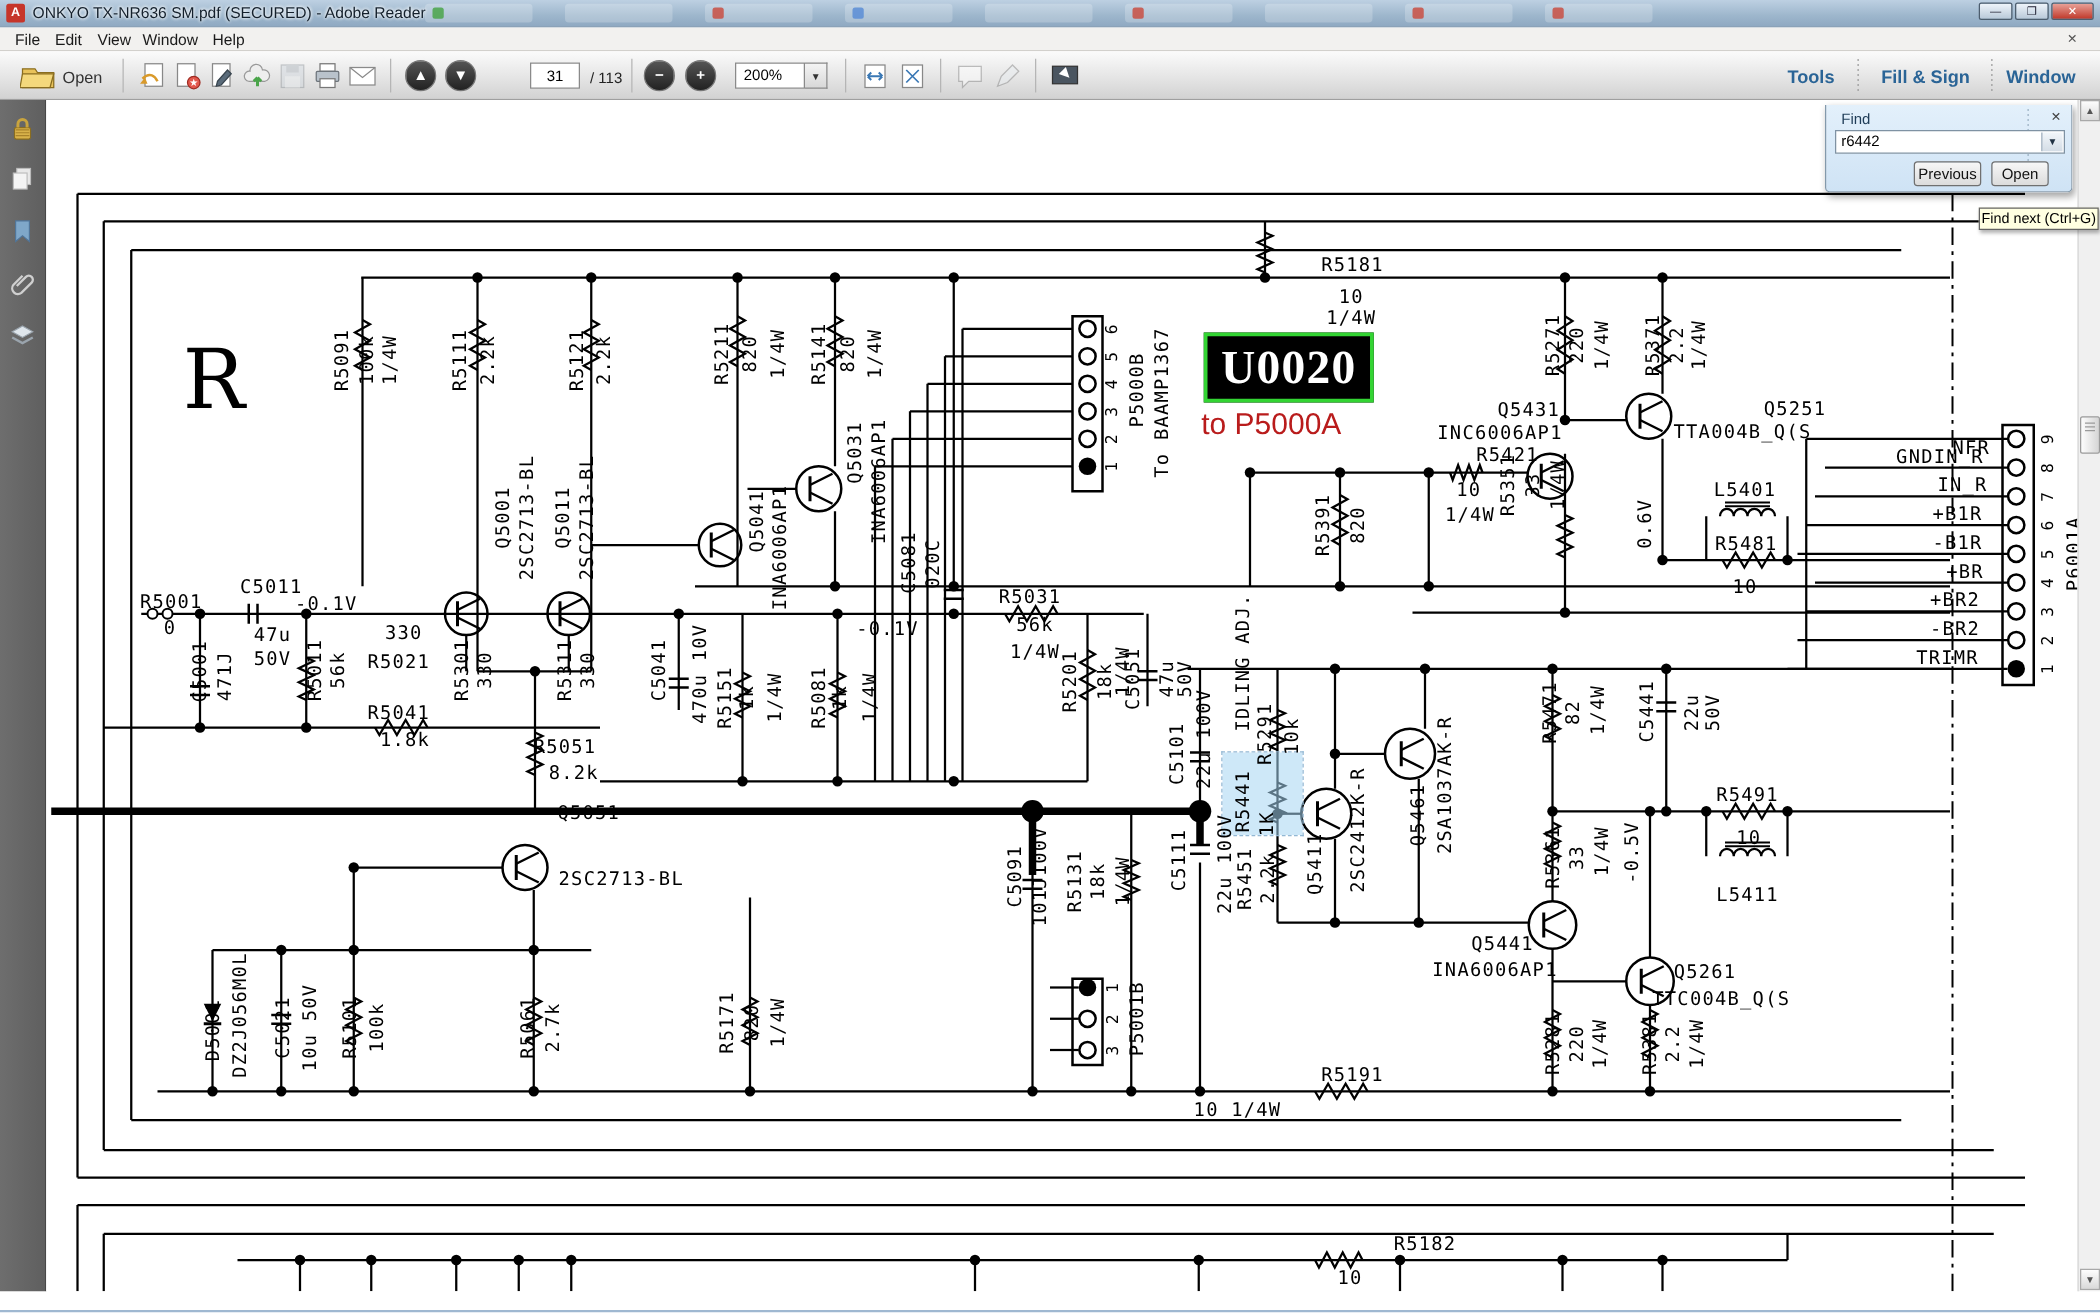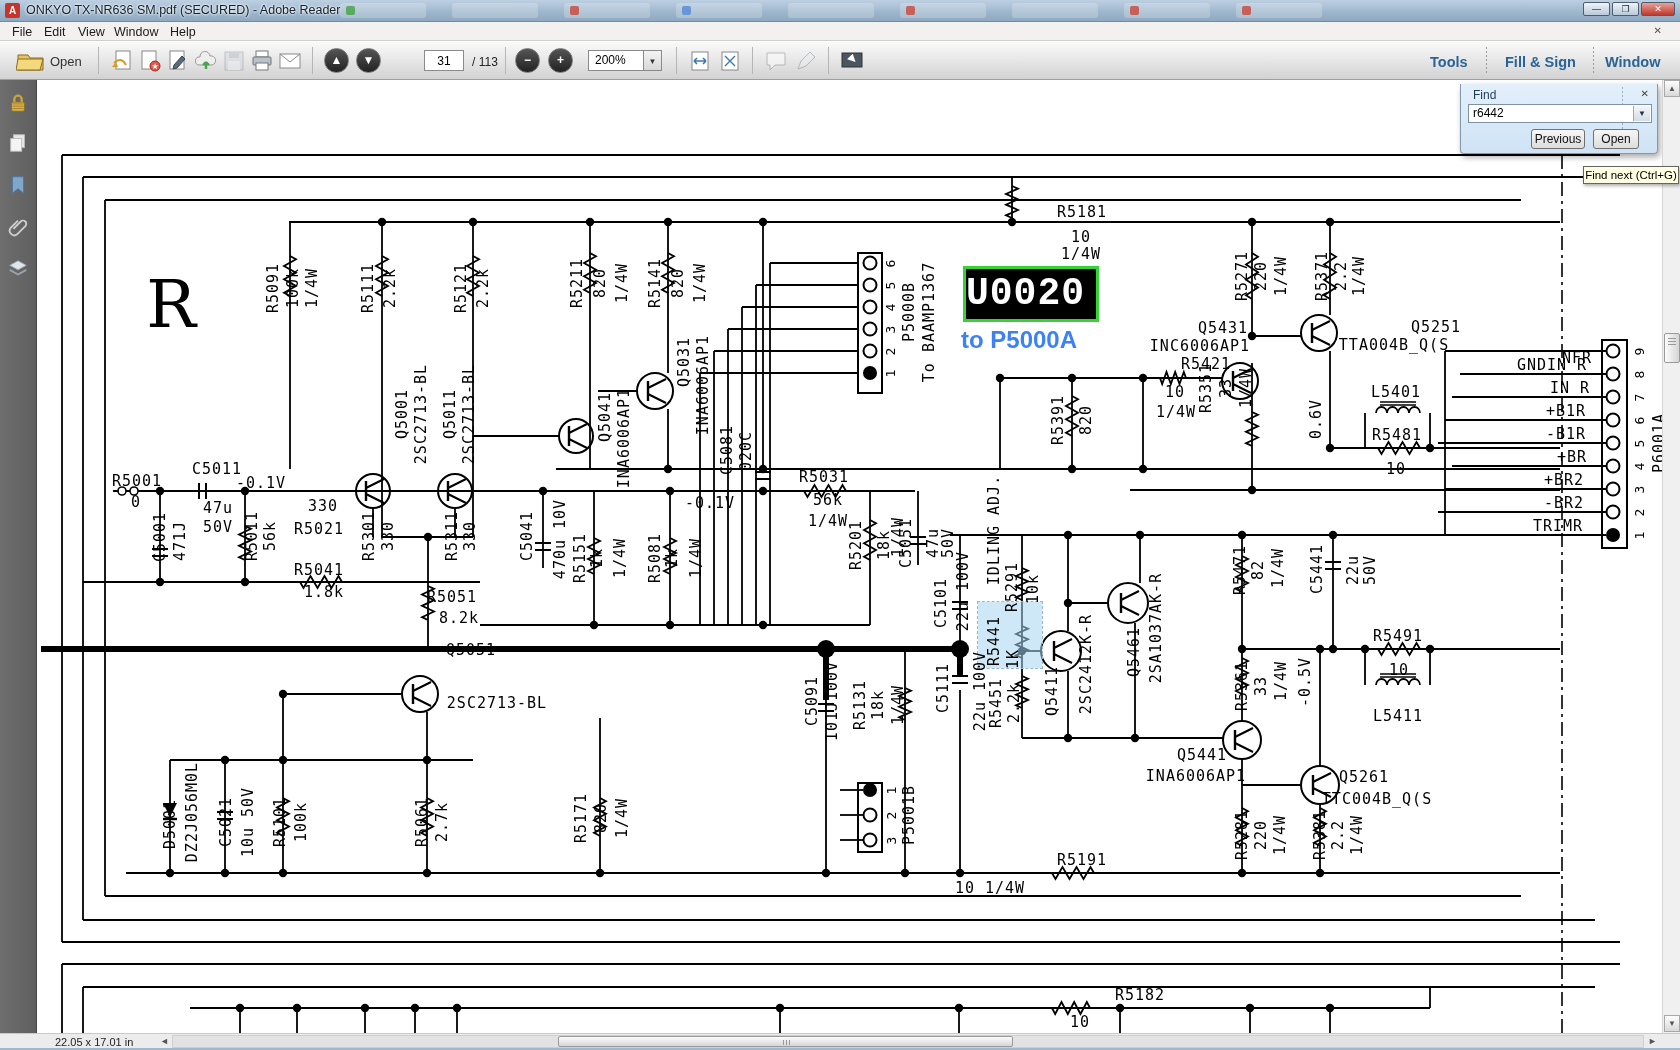--- a/index.html
+++ b/index.html
@@ -56,24 +56,24 @@
   
   #page { position:absolute; left:37px; top:80px; width:1625px; height:953px; background:#ffffff; overflow:hidden; }
   #schem { position:absolute; left:-37px; top:-80px; width:1680px; height:1050px; }
   #labels { position:absolute; left:-37px; top:-80px; width:1680px; height:1050px; pointer-events:none; }
   .sl { position:absolute; font-family:"DejaVu Sans Mono", monospace; font-size:15px; letter-spacing:1px;
     color:#000; white-space:nowrap; transform:translate(-50%,-50%); }
   .sl.v { transform:translate(-50%,-50%) rotate(-90deg); }
   .sl.big { font-family:"DejaVu Serif", serif; font-size:66px; letter-spacing:0; }
   .sl.small { font-size:13px; }
   #u0020 { position:absolute; left:963px; top:266px; width:136px; height:56px; background:#000;
-    border:3px solid #33d433; color:#fff; font-size:38px; font-weight:bold; 
-    line-height:50px; font-family:Liberation Mono, monospace; letter-spacing:1px; }
-  #to-p5000a { position:absolute; left:961px; top:326px; width:160px; font-size:24px; font-weight:bold;
-    color:#3b82f6; font-family:"Liberation Sans",sans-serif; }
+    border:3px solid #33d433; color:#fff; font-size:38px; font-weight:bold; text-align:center;
+    line-height:50px; font-family:Liberation Serif, serif; letter-spacing:1px; }
+  #to-p5000a { position:absolute; left:961px; top:326px; width:160px; font-size:24px; font-weight:normal;
+    color:#b91c1c; font-family:"Liberation Sans",sans-serif; }
   #hl-box { position:absolute; left:978px; top:602px; width:64px; height:66px;
     background:rgba(165,213,243,.55); outline:1px dashed #93b8d4; }
 
   
   #findpanel { position:absolute; left:1460px; top:84px; width:198px; height:70px;
     background:linear-gradient(#e3f0fb,#cfe3f5); border:1px solid #8399ab; border-top:none;
     border-radius:0 0 4px 4px; box-shadow:2px 3px 6px rgba(0,0,0,.35); }
   #find-title { position:absolute; left:12px; top:4px; font-size:12px; color:#1f3c57; }
   #find-close { position:absolute; right:8px; top:4px; font-size:10px; color:#444; }
   #find-grip { position:absolute; right:34px; top:3px; height:62px; width:1px;
@@ -770,24 +770,14 @@
   <div id="tooltip">Find next (Ctrl+G)</div>
 
   <div id="vscroll">
     <div class="varrow" style="top:0">▲</div>
     <div id="vthumb">
         <div class="grip"></div>
       </div>
     <div class="varrow" style="top:935px">▼</div>
   </div>
 
-  <div id="statusrow">
-    <span id="pagesize">22.05 x 17.01 in</span>
-    <span id="h-left-arrow">◄</span>
-    <div id="htrack">
-      <div id="hthumb">
-          <div class="grip"></div>
-        </div>
-    </div>
-    <span id="h-right-arrow">►</span>
-  </div>
   <div id="bottomstrip"></div>
 </div>
 
 </body></html>

